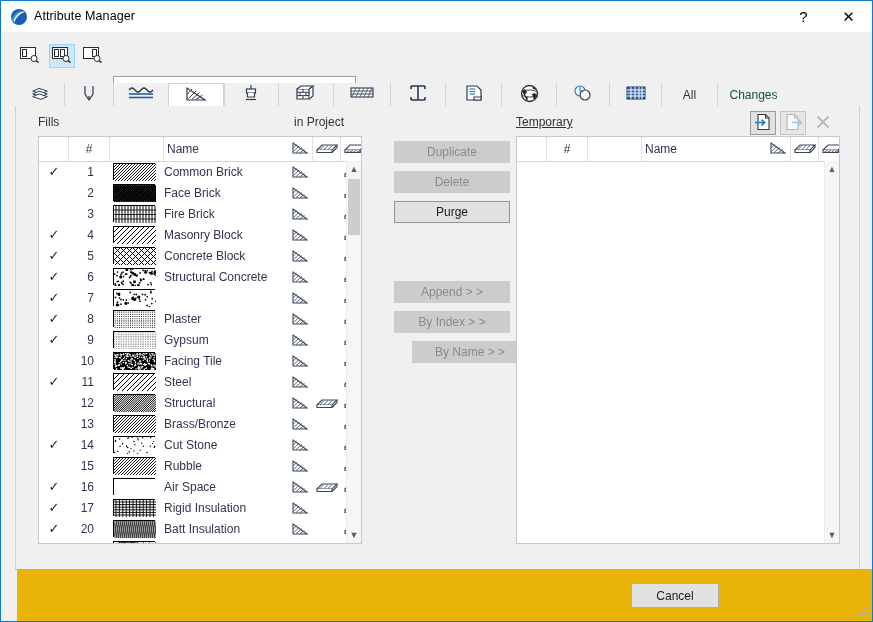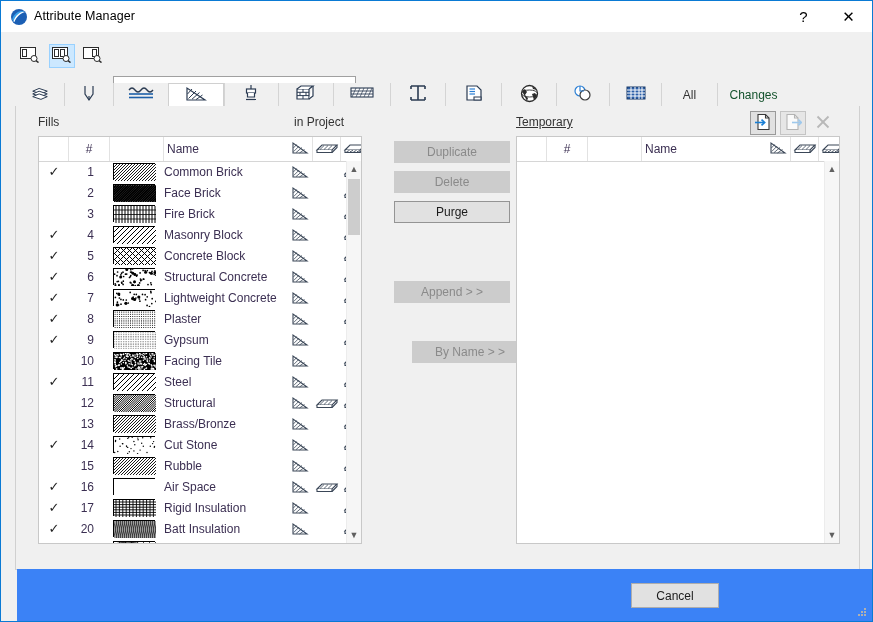--- a/index.html
+++ b/index.html
@@ -167,21 +167,21 @@
     position:absolute;top:5px;width:26px;height:24px;
     box-sizing:border-box;
     display:flex;align-items:center;justify-content:center;
     background:#e1e1e1;border:1px solid #9a9a9a;
   }
   .iconbtn.disabled{background:#e6e6e6;border:1px solid #c4c4c4;}
   .iconbtn.flat{background:transparent;border:1px solid transparent;}
 
   
   .footer{
-    position:absolute;left:16px;bottom:0;right:0;height:52px;background:#3b82f6;padding-left:48px;
+    position:absolute;left:16px;bottom:0;right:0;height:52px;background:#eab308;padding-left:48px;
   }
   .fbtn{
     position:absolute;top:14px;width:88px;height:25px;
     box-sizing:border-box;
     background:#e1e1e1;border:1px solid #adadad;
     font-family:"Liberation Sans",sans-serif;font-size:12px;color:#1b1b1b;
     display:flex;align-items:center;justify-content:center;
   }
   #cancel-button{right:153px;}
   #ok-button{right:59px;border:2px solid #0078d7;background:#e1e1e1;}
@@ -892,21 +892,20 @@
                   <circle cx="37.0" cy="2.7" r="0.85" fill="#000"></circle>
                   <circle cx="20.6" cy="9.5" r="1.6" fill="#000"></circle>
                   <circle cx="4.8" cy="4.1" r="1.6" fill="#000"></circle>
                   <circle cx="18.6" cy="8.6" r="1.6" fill="#000"></circle>
                   <circle cx="3.3" cy="14.9" r="1.6" fill="#000"></circle>
                   <circle cx="24.8" cy="7.0" r="1.6" fill="#000"></circle>
                   <circle cx="11.9" cy="13.3" r="1.6" fill="#000"></circle>
                 </svg>
               </span>
             </div>
-            <div class="cell c-name">Lightweight Concrete</div>
             <div class="cell c-i1">
               <svg width="18" height="14" viewBox="0 0 18 14">
   <path d="M2 12 L2 2 L16 12 Z" fill="#ffffff" stroke="#3a4657" stroke-width="1.1"></path>
   <g stroke="#3a4657" stroke-width="0.8">
     <line x1="2.6" y1="10.6" x2="8" y2="5.2"></line>
                   <line x1="5" y1="11.6" x2="11" y2="6.5"></line>
     <line x1="8.5" y1="12" x2="13.5" y2="8.5"></line>
                   <line x1="2.4" y1="7" x2="5.6" y2="3.5"></line>
   </g>
               </svg>
@@ -2200,20 +2199,23 @@
     </div>
     <div class="btn" style="top:65px;">
       <span>Delete</span>
     </div>
     <div class="btn enabled" style="top:95px;">
       <span>Purge</span>
     </div>
     <div class="btn" style="top:175px;">
       <span>Append &gt; &gt;</span>
     </div>
+    <div class="btn" style="top:205px;">
+      <span>By Index &gt; &gt;</span>
+    </div>
     <div class="btn" style="top:235px;margin-left:18px;">
       <span>By Name &gt; &gt;</span>
     </div>
 
     <div class="panel-label" style="left:500px;top:9px;text-decoration:underline;">Temporary</div>
 
     <div class="iconbtn" style="left:734px;">
       <span>
         <svg width="18" height="18" viewBox="0 0 18 18">
           <path d="M4 1.5 L11.5 1.5 L15 5 L15 16.5 L4 16.5 Z" fill="#ffffff" stroke="#3a3a3a" stroke-width="1.1"></path>

